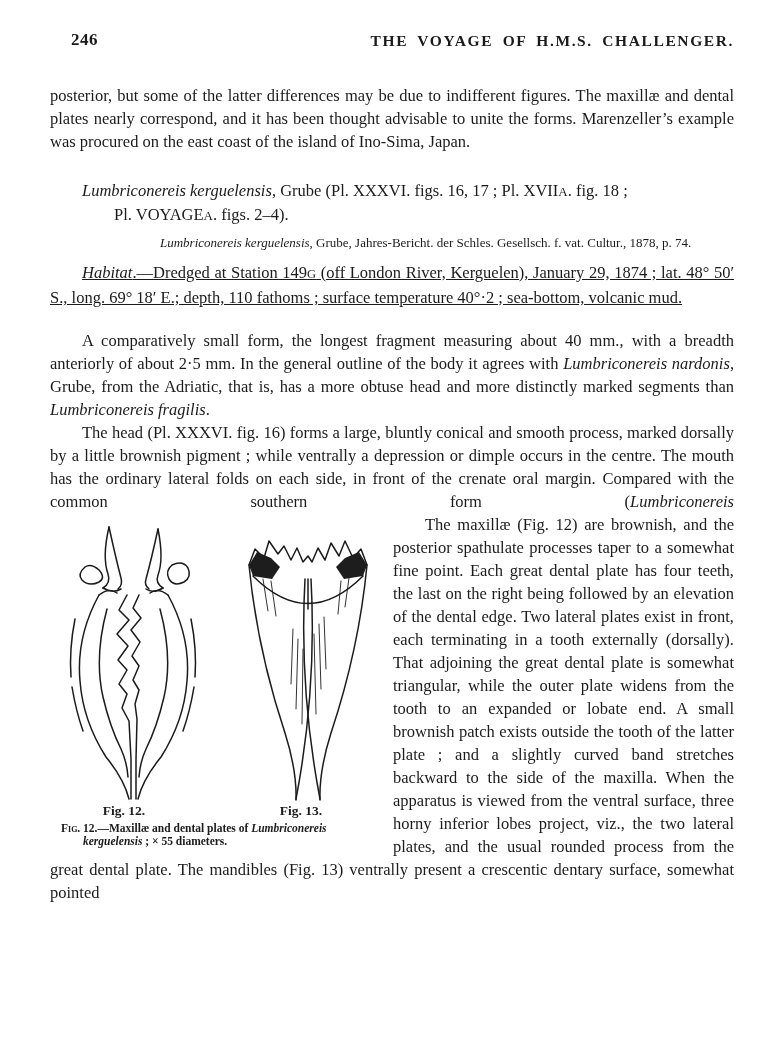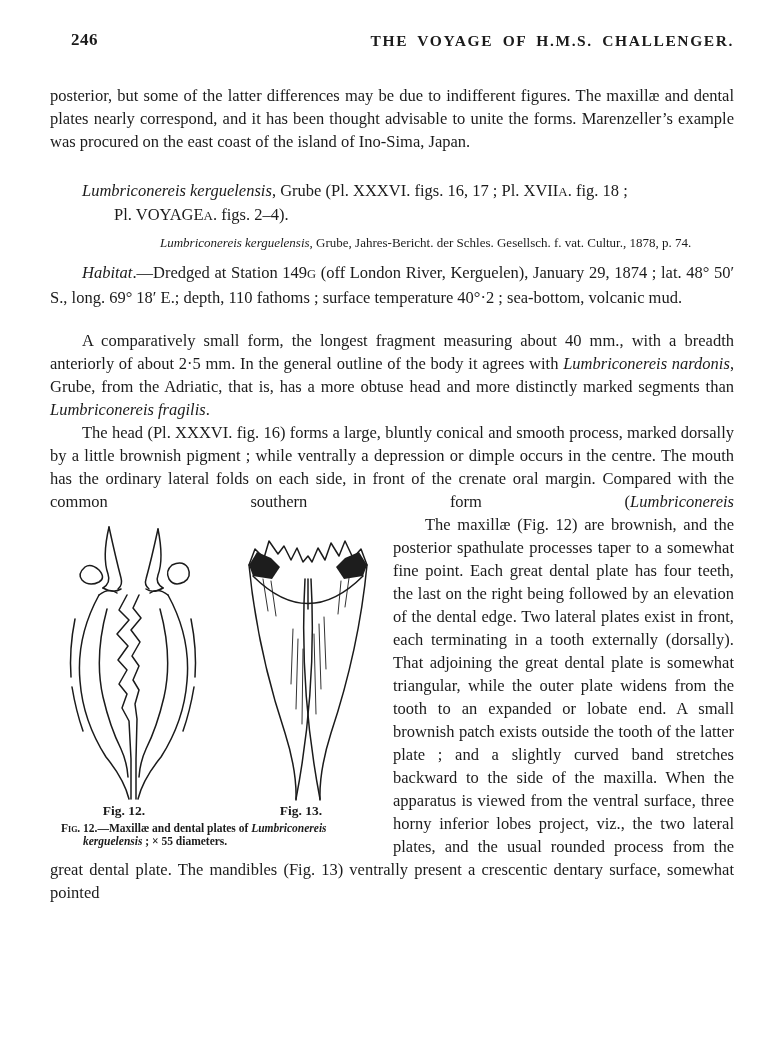--- a/index.html
+++ b/index.html
@@ -15,21 +15,21 @@
   }
   .pagehead { position:relative; height:24px; margin-bottom:30px; }
   .pagenum  { position:absolute; left:21px; top:0; font-size:17px; font-weight:700; letter-spacing:0.5px; }
   .runtitle { position:absolute; left:0; right:0; top:2px; text-align:right;
               font-size:15.5px; font-weight:700; letter-spacing:1.6px; word-spacing:4px; }
   p { margin:0; text-align:justify; font-size:16.5px; line-height:23px; }
   .indent { text-indent:32px; }
   .full-last { text-align-last:justify; }
   .species-head { margin-top:26px; padding-left:64px; text-indent:-32px; }
   .citation { margin-top:7px; font-size:13px; line-height:18px; padding-left:64px; text-indent:46px; }
-  .habitat { margin-top:9px; }
+  .habitat { margin-top:9px;text-decoration:underline; }
   .size-para { margin-top:20px; }
   .smallcap-g { font-size:12.5px; }
   .smallcap-a { font-size:13px; }
   .figblock { float:left; width:320px; margin:6px 12px 2px 11px; }
   .figblock svg { display:block; }
   .figcaps { display:flex; font-size:13.5px; font-weight:700; line-height:16px; margin-top:2px; }
   .figcaps .c1 { width:126px; text-align:center; }
   .figcaps .c2 { width:126px; margin-left:51px; text-align:center; }
   .legend { font-size:11.5px; line-height:12.5px; font-weight:700;
             text-align:left; padding-left:22px; text-indent:-22px; margin-top:3px; }

